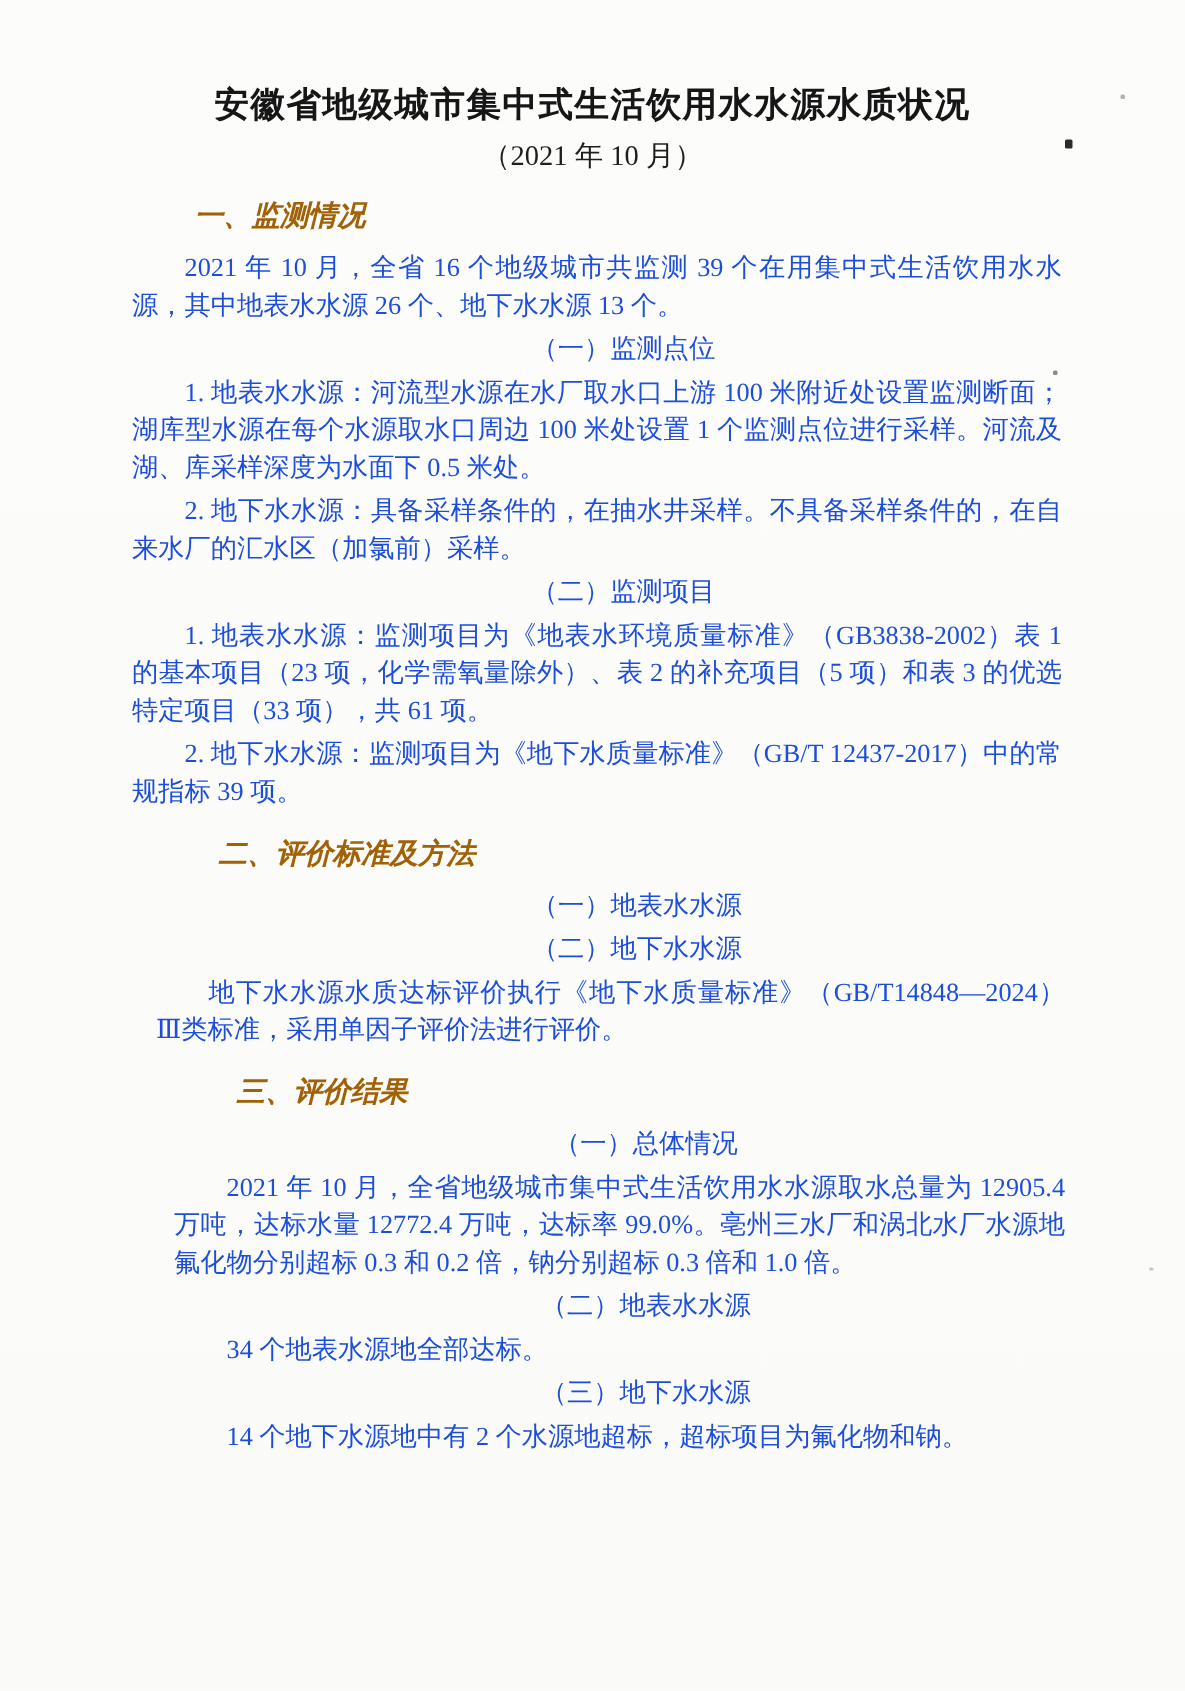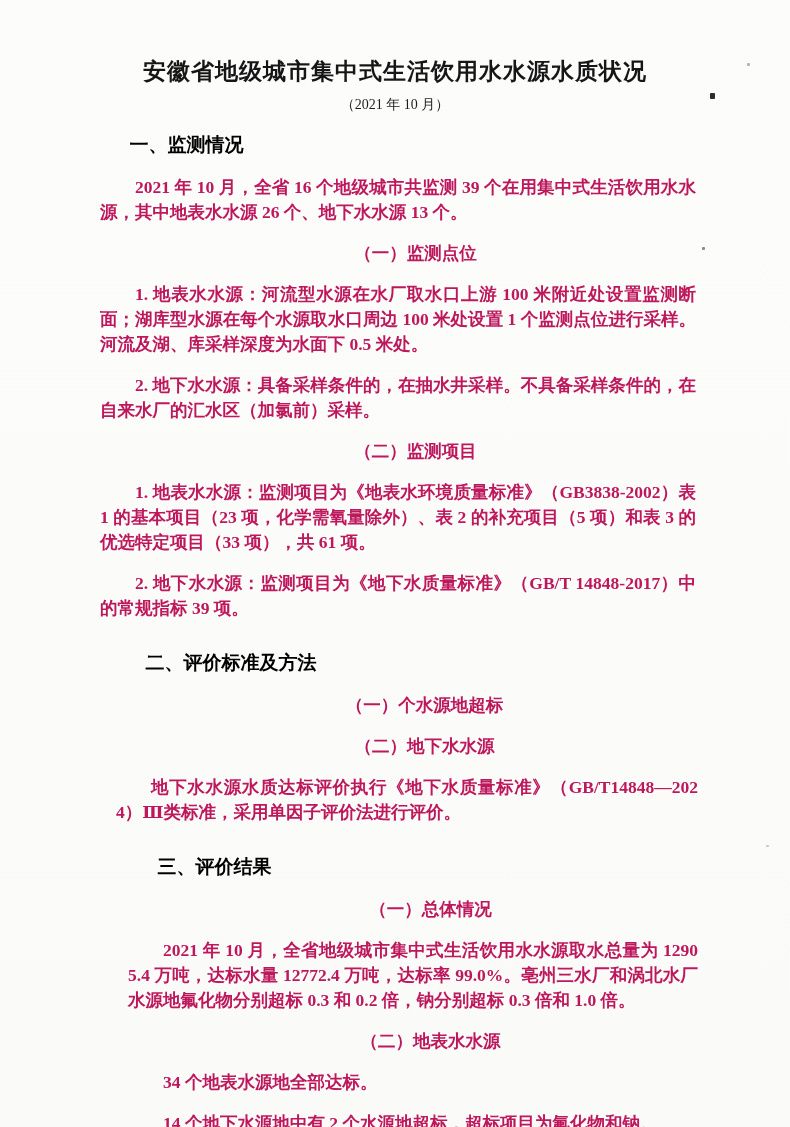--- a/index.html
+++ b/index.html
@@ -18,56 +18,56 @@
     line-height: 25px;
   }
   .page {
     position: absolute;
     top: 0; left: 0; right: 0; bottom: 0;
   }
   .doc-title {
     margin: 0;
     padding-top: 56px;
     text-align: center;
-    font-family: Liberation Sans, sans-serif;
+    font-family: Liberation Mono, monospace;
     font-weight: bold;
     font-size: 23px;
     line-height: 30px;
     color: #161616;
     letter-spacing: 1px;
   }
   .doc-subtitle {
     text-align: center;
-    font-size: 14px;
+    font-size: 19px;
     line-height: 28px;
     margin-top: 5px;
     color: #1e1e1e;
   }
   section { display: block; }
   .sec1 { margin-left: 84px;  width: 628px; }
   .sec2 { margin-left: 100px; width: 614px; }
   .sec3 { margin-left: 112px; width: 602px; }
   .sec-heading {
     margin: 12px 0 7px 0;
     padding-left: 2.4em;
     font-family: "Liberation Sans", "DejaVu Sans", sans-serif;
     font-weight: bold;
     font-size: 19px;
     line-height: 28px;
-    color: #000000;
+    color: #a16207;
+    font-style: italic;
   }
-  .sec2 .sec-heading, .sec3 .sec-heading { margin-top: 28px; }
+  .sec2 .sec-heading, .sec3 .sec-heading { margin-top: 16px; }
   .para, .sub-heading {
-    margin: 16px;
+    margin: 4px;
     text-indent: 2em;
     text-align: justify;
     text-justify: inter-ideograph;
     word-break: break-all;
-    color: #be185d;
-    font-weight: bold;
+    color: #1d4ed8;
   }
   .sub-heading { text-align: center; }
   .speck {
     position: absolute;
     background: #2b2b2b;
     border-radius: 1px;
   }
   .speck-1 { left: 710px; top: 93px;  width: 5px; height: 6px; }
   .speck-2 { left: 702px; top: 247px; width: 3px; height: 3px; opacity: .55; }
   .speck-3 { left: 747px; top: 63px;  width: 3px; height: 3px; opacity: .35; }
@@ -82,36 +82,37 @@
   <div class="doc-subtitle">（2021 年 10 月）</div>
 
   <section class="sec1">
     <h2 class="sec-heading">一、监测情况</h2>
     <p class="para">2021 年 10 月，全省 16 个地级城市共监测 39 个在用集中式生活饮用水水源，其中地表水水源 26 个、地下水水源 13 个。</p>
     <p class="sub-heading">（一）监测点位</p>
     <p class="para">1. 地表水水源：河流型水源在水厂取水口上游 100 米附近处设置监测断面；湖库型水源在每个水源取水口周边 100 米处设置 1 个监测点位进行采样。河流及湖、库采样深度为水面下 0.5 米处。</p>
     <p class="para">2. 地下水水源：具备采样条件的，在抽水井采样。不具备采样条件的，在自来水厂的汇水区（加氯前）采样。</p>
     <p class="sub-heading">（二）监测项目</p>
     <p class="para">1. 地表水水源：监测项目为《地表水环境质量标准》（GB3838-2002）表 1 的基本项目（23 项，化学需氧量除外）、表 2 的补充项目（5 项）和表 3 的优选特定项目（33 项），共 61 项。</p>
-    <p class="para">2. 地下水水源：监测项目为《地下水质量标准》（GB/T 14848-2017）中的常规指标 39 项。</p>
+    <p class="para">2. 地下水水源：监测项目为《地下水质量标准》（GB/T 12437-2017）中的常规指标 39 项。</p>
   </section>
 
   <section class="sec2">
     <h2 class="sec-heading">二、评价标准及方法</h2>
-    <p class="sub-heading">（一）个水源地超标</p>
+    <p class="sub-heading">（一）地表水水源</p>
     <p class="sub-heading">（二）地下水水源</p>
     <p class="para">地下水水源水质达标评价执行《地下水质量标准》（GB/T14848—2024）Ⅲ类标准，采用单因子评价法进行评价。</p>
   </section>
 
   <section class="sec3">
     <h2 class="sec-heading">三、评价结果</h2>
     <p class="sub-heading">（一）总体情况</p>
     <p class="para">2021 年 10 月，全省地级城市集中式生活饮用水水源取水总量为 12905.4 万吨，达标水量 12772.4 万吨，达标率 99.0%。亳州三水厂和涡北水厂水源地氟化物分别超标 0.3 和 0.2 倍，钠分别超标 0.3 倍和 1.0 倍。</p>
     <p class="sub-heading">（二）地表水水源</p>
     <p class="para">34 个地表水源地全部达标。</p>
+    <p class="sub-heading">（三）地下水水源</p>
     <p class="para">14 个地下水源地中有 2 个水源地超标，超标项目为氟化物和钠。</p>
   </section>
 
   <span class="speck speck-1"></span>
   <span class="speck speck-2"></span>
   <span class="speck speck-3"></span>
   <span class="speck speck-4"></span>
 
 </div>
 

